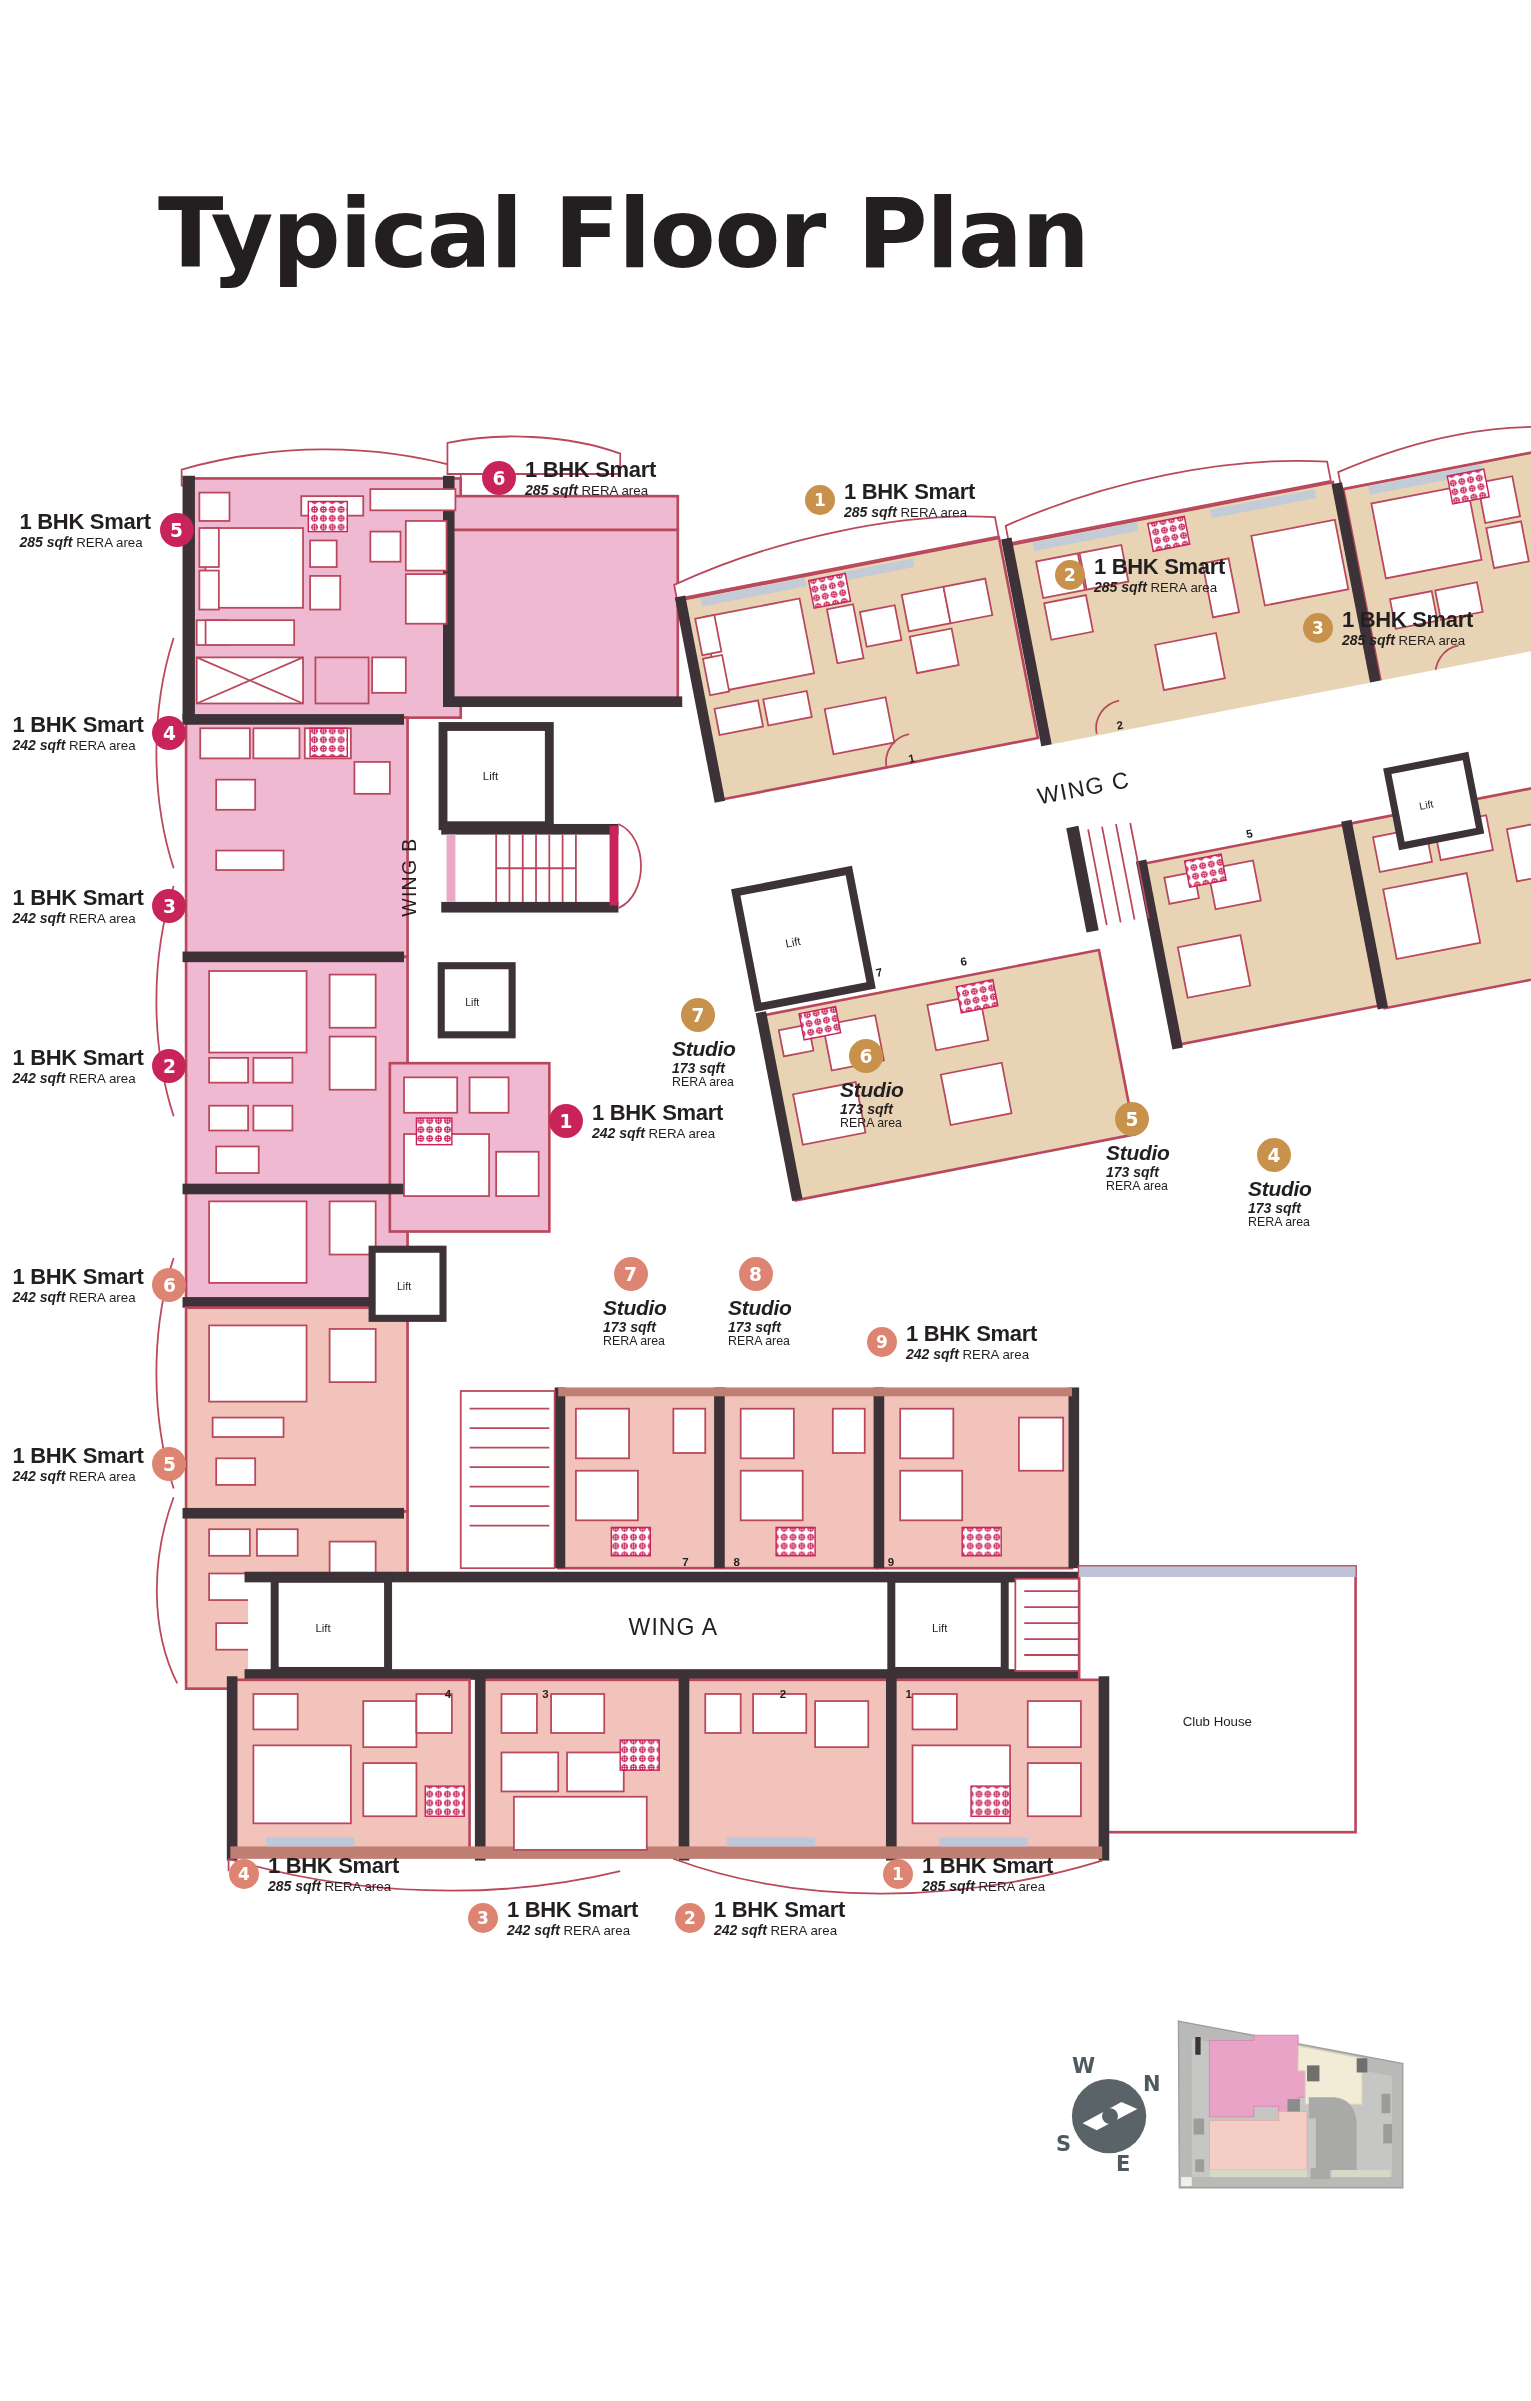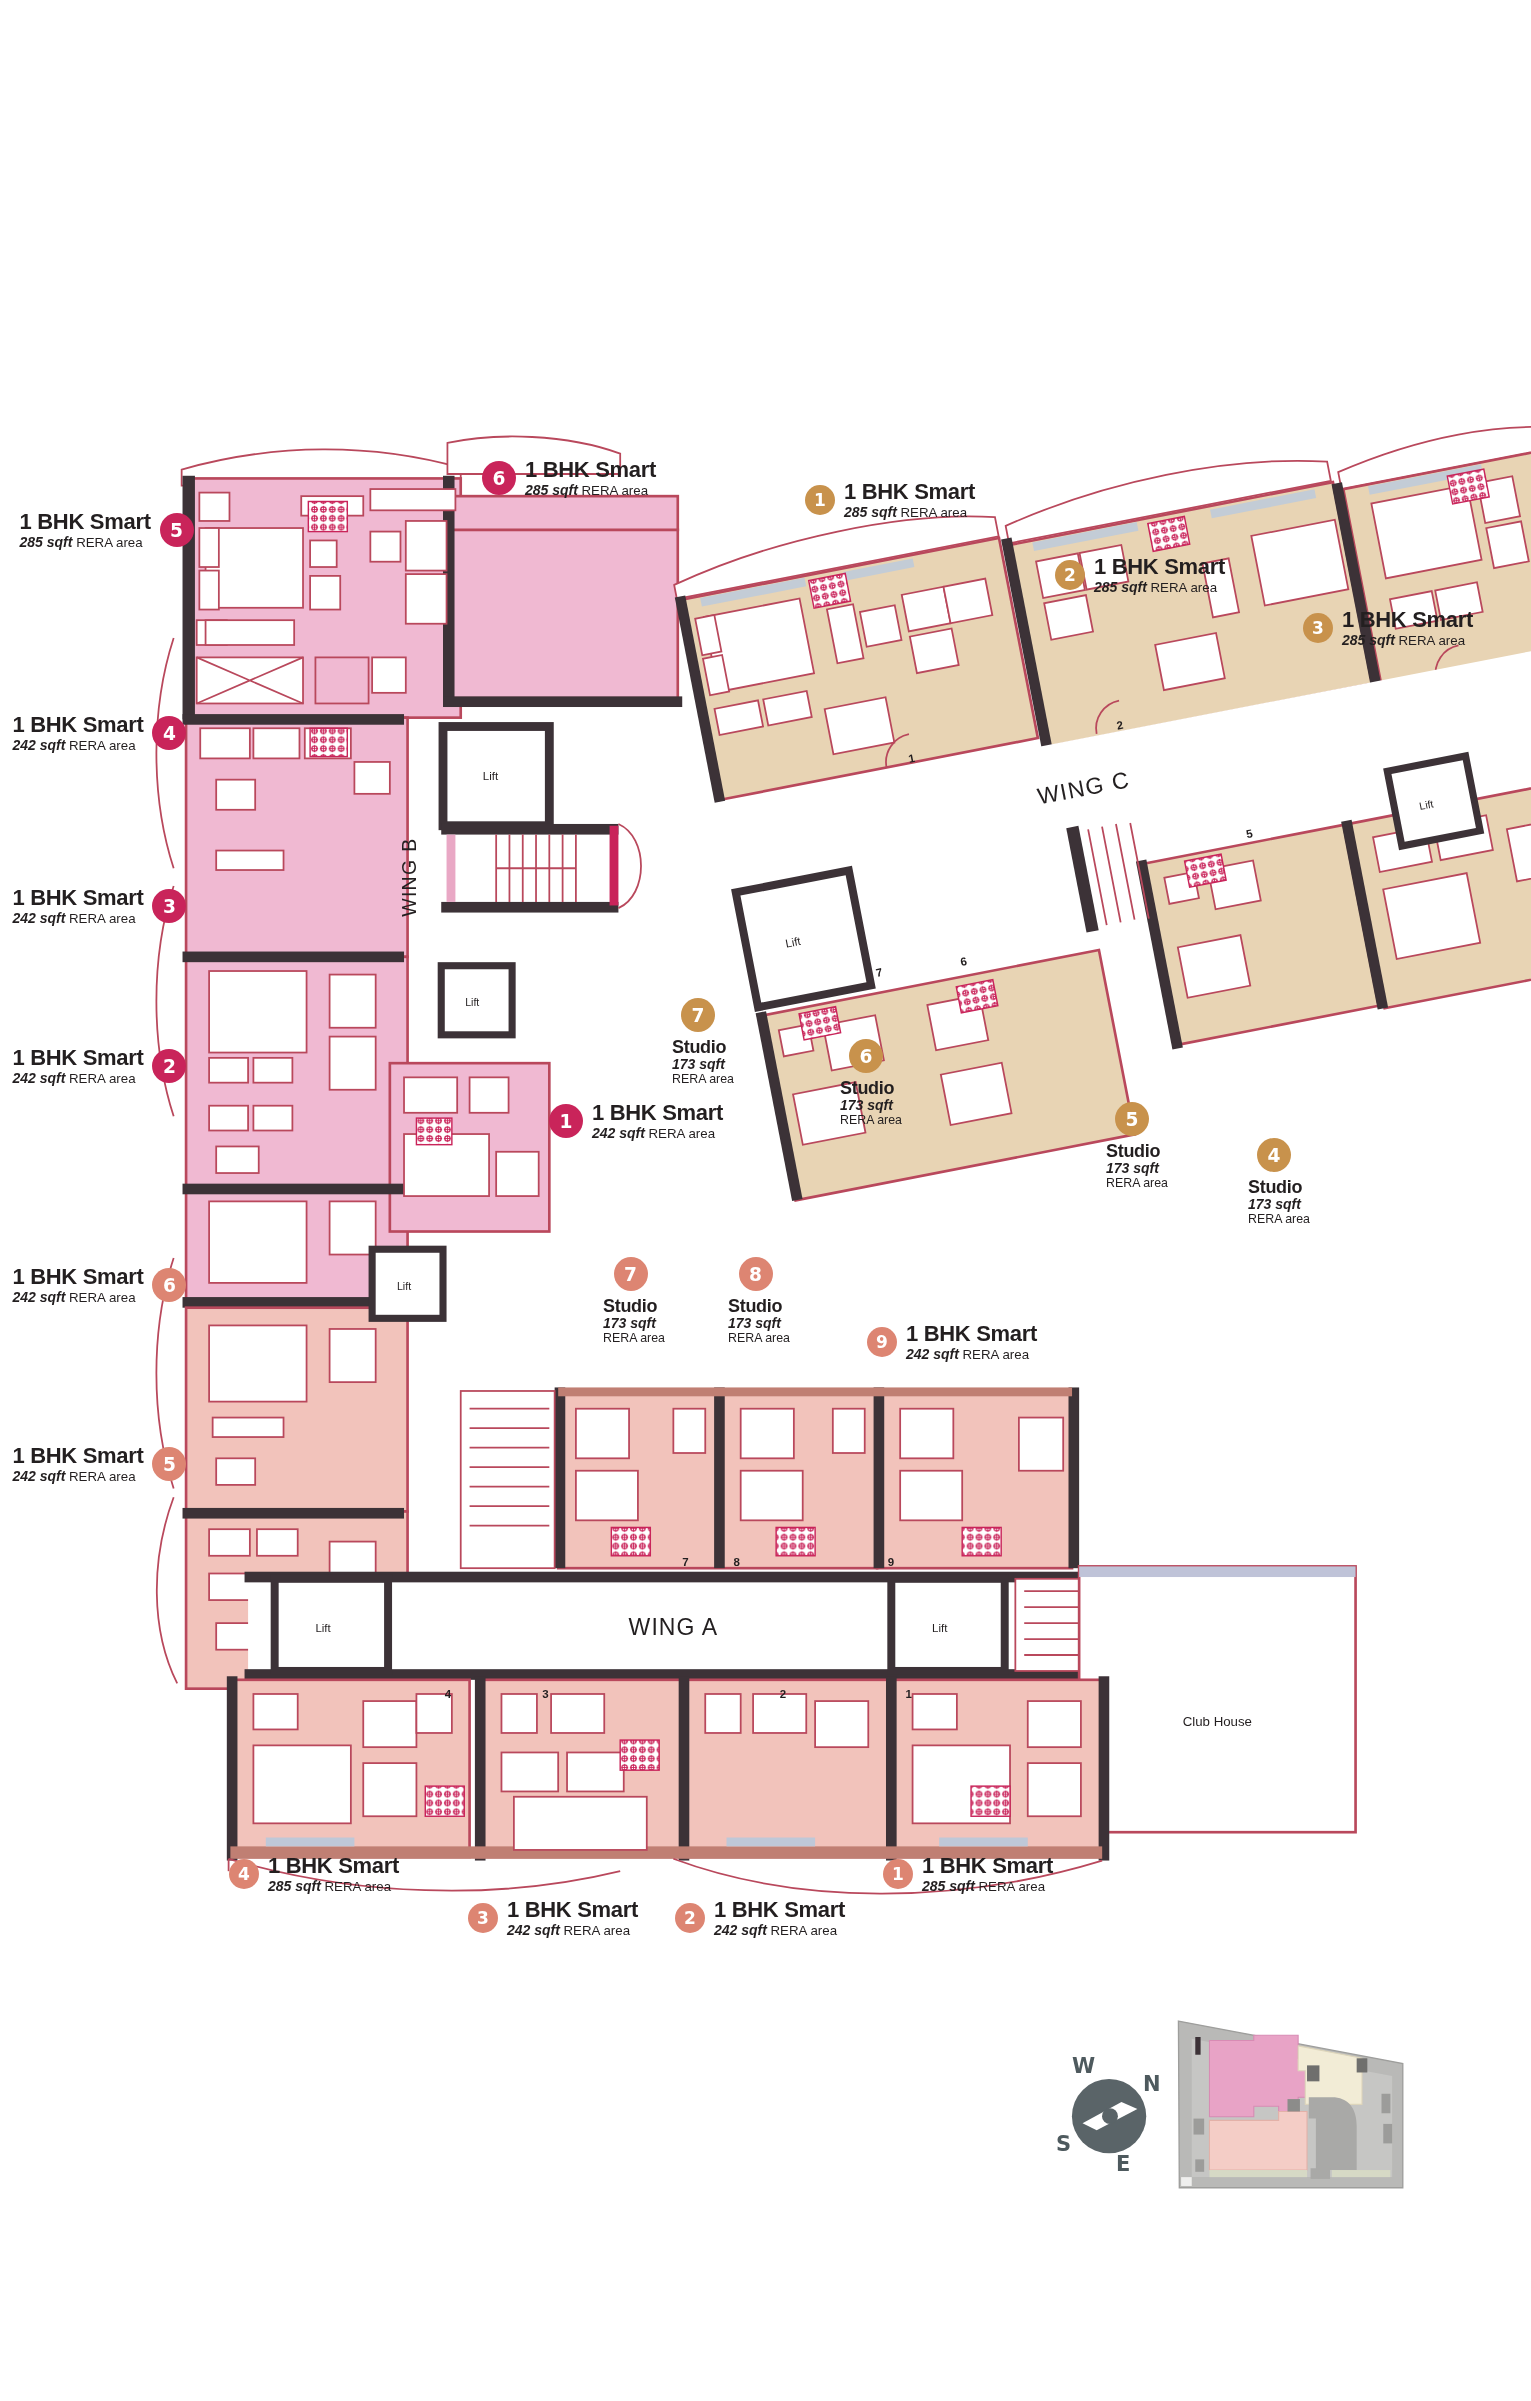--- a/index.html
+++ b/index.html
@@ -28,41 +28,42 @@
     font-family:"DejaVu Sans", sans-serif;
   }
   .badge.sm{width:30px;height:30px;font-size:17px;}
   .badge.pink{background:#c9245a;}
   .badge.gold{background:#c8924c;}
   .badge.salmon{background:#dd8572;}
   .ctext{display:flex;flex-direction:column;line-height:1.12;}
   .ctext .t1{font-size:22px;font-weight:700;letter-spacing:-0.3px;white-space:nowrap;}
   .ctext .t2{font-size:13.3px;font-weight:400;white-space:nowrap;}
   .ctext .t2 b{font-weight:700;font-size:14px;font-style:italic;}
-  .ctext.stack .t1{font-size:18px;}
+  .ctext.stack .t1{font-size:21px;font-style:italic;}
   .ctext.stack .t2{font-size:14px;}
   .ctext.stack .t3{font-size:12.4px;}
   .gapL{margin-left:8.9px;}
   .gapR{margin-right:8.9px;}
 
   
   #plan{position:absolute;left:0;top:0;width:1531px;height:2401px;}
 
   
   .compass{position:absolute;left:1056px;top:2047px;width:115px;height:133px;}
   .compass .lbl{position:absolute;font-size:21px;font-weight:600;color:#4e5a5e;font-family:"DejaVu Sans",sans-serif;}
 
   
   .keymap{position:absolute;left:1174px;top:2012px;width:235px;height:191px;}
 </style>
 </head>
 <body>
 
 <div id="page">
 
+  <div class="title">Typical Floor Plan</div>
 
   <svg id="plan" viewBox="0 0 1728 2710" xmlns="http://www.w3.org/2000/svg">
     <defs>
       <g id="bedsm">
         <rect x="0" y="0" width="56" height="44" fill="#fff" stroke="#b9485c" stroke-width="2"></rect>
       </g>
       <pattern id="stovep" width="10" height="10" patternUnits="userSpaceOnUse">
         <rect width="10" height="10" fill="#fff"></rect>
         <circle cx="5" cy="5" r="3" fill="none" stroke="#c9245a" stroke-width="1.4"></circle>
         <path d="M5 1 V9 M1 5 H9" stroke="#c9245a" stroke-width="1"></path>

